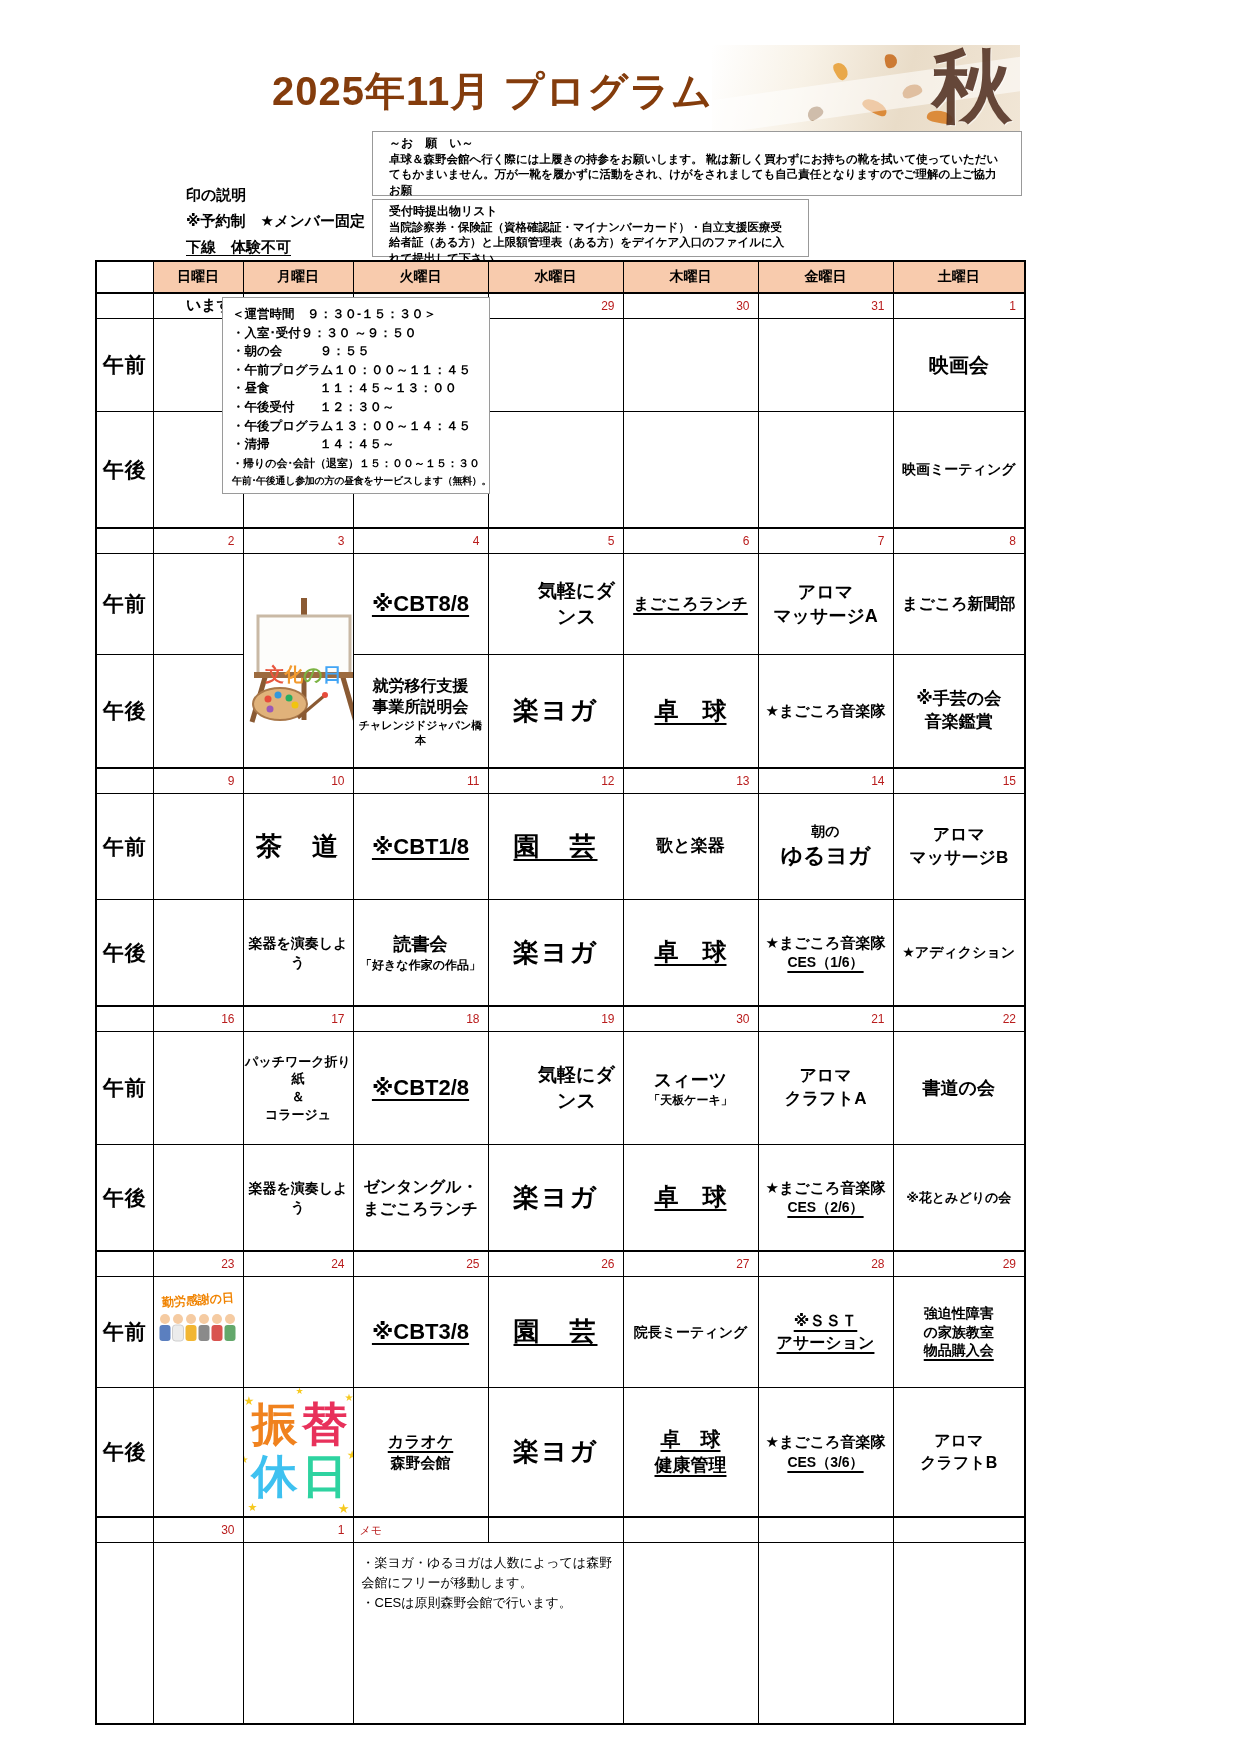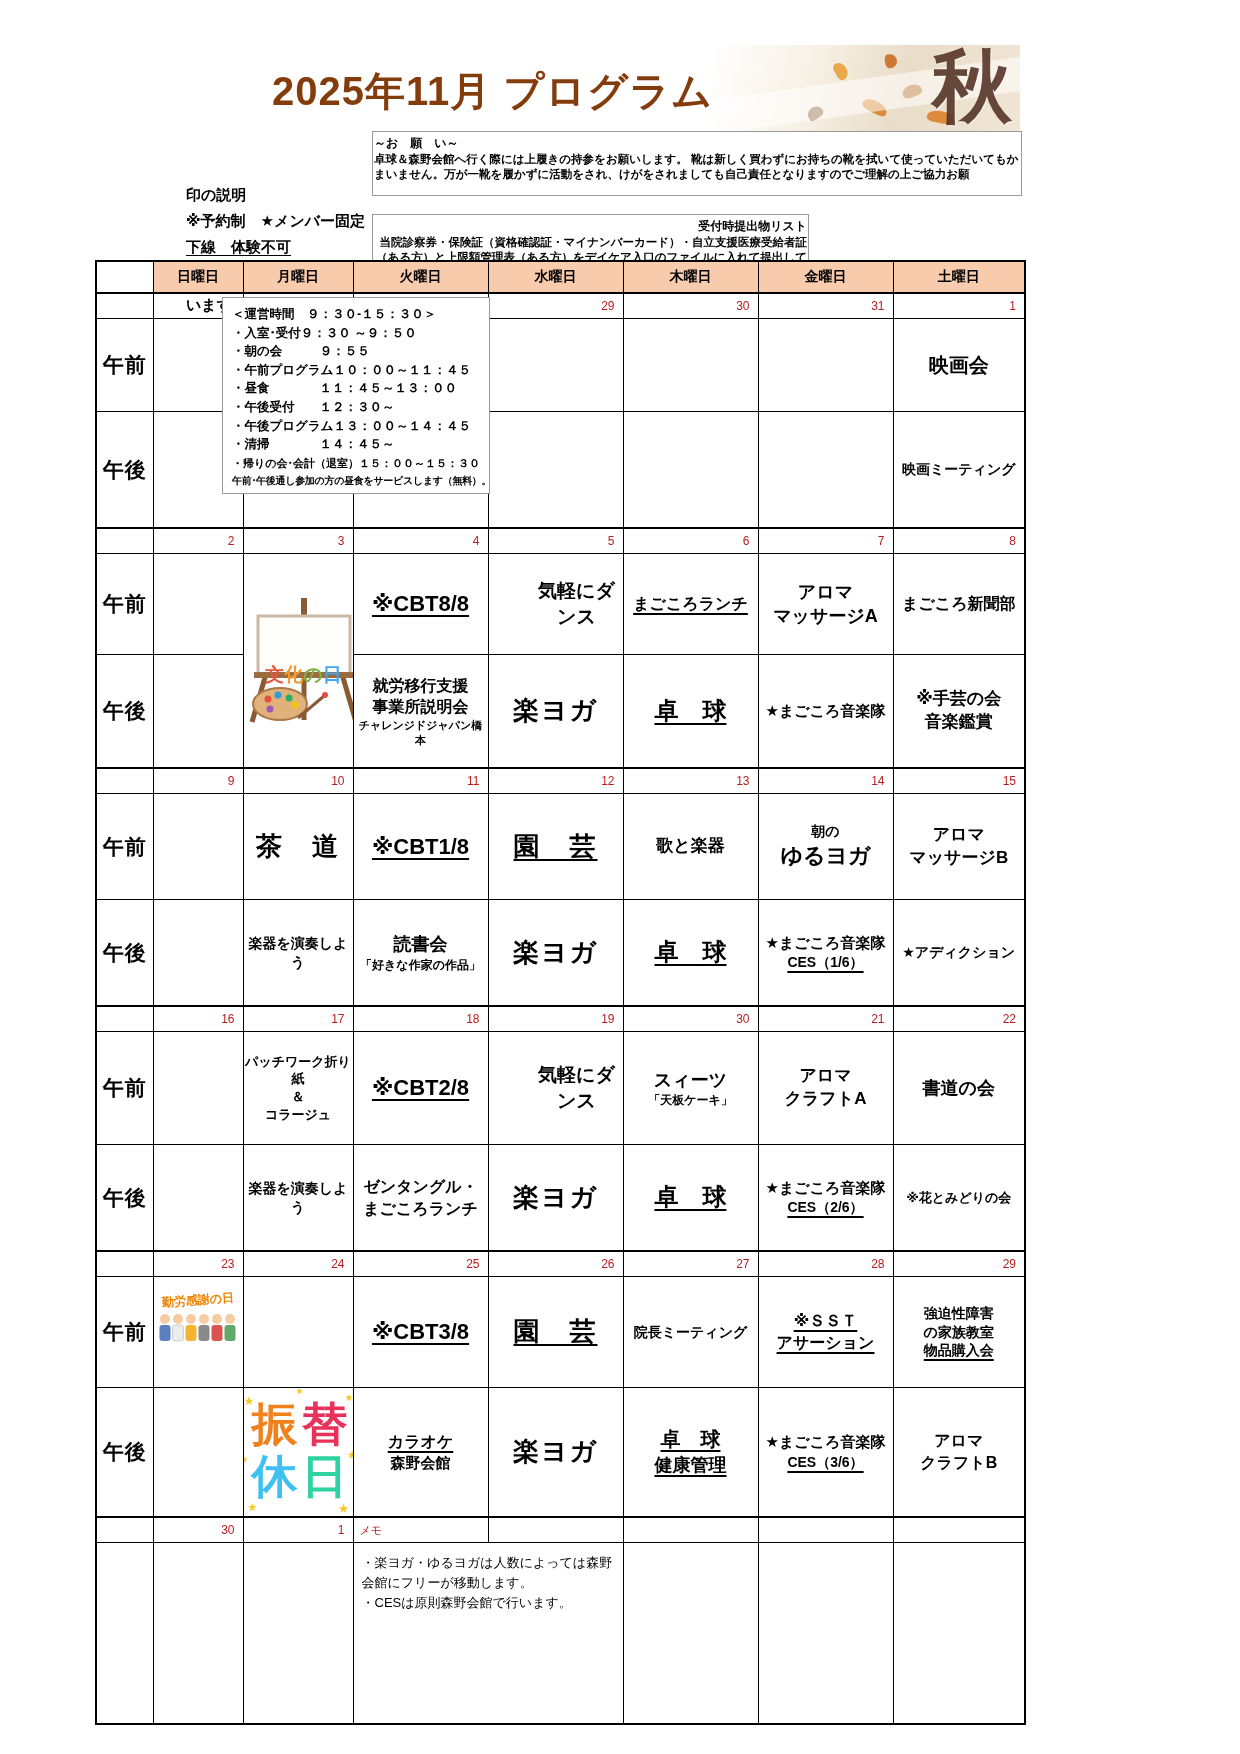--- a/index.html
+++ b/index.html
@@ -19,23 +19,23 @@
   .season{position:absolute;right:8px;top:-2px;font-family:"DejaVu Serif","Liberation Serif",serif;
           font-size:80px;font-weight:bold;color:rgba(64,26,10,.8);line-height:86px;
           text-shadow:1px 1px 0 rgba(255,255,255,.6);z-index:3;}
 
   
   .legend{position:absolute;left:186px;top:142px;width:192px;font-size:15px;font-weight:bold;
           line-height:26px;margin-top:40px;}
   .legend .u{text-decoration:underline;text-underline-offset:3px;}
   .legend-note{margin-top:12px;line-height:22px;}
   .notice{position:absolute;border:1px solid #999;background:#fff;box-sizing:border-box;
-          padding:4px 1px;font-weight:600;}
+          padding:4px 16px;font-weight:600;}
   .notice1{left:372px;top:131px;width:650px;height:65px;font-size:11.5px;line-height:15.5px;}
-  .notice2{left:372px;top:214px;width:437px;height:58px;font-size:11.5px;line-height:15.5px;text-align:right;}
+  .notice2{left:372px;top:199px;width:437px;height:58px;font-size:11.5px;line-height:15.5px;}
   .notice-title{font-size:12px;font-weight:bold;}
 
   
   .table-wrap{position:absolute;left:95px;top:260px;width:930px;}
   table{border-collapse:collapse;table-layout:fixed;width:929px;border:2.5px solid #000;}
   td{border:1.5px solid #000;padding:0;text-align:center;vertical-align:middle;overflow:hidden;}
   tr.hdr td{background:#F8CBAD;height:30px;font-size:14px;font-weight:600;}
   tr.hdr td.corner{background:#fff;}
   tr.daterow td{height:24px;border-top:2.5px solid #000;border-bottom:1.5px solid #000;
       border-left:1px solid #000;border-right:1px solid #000;

